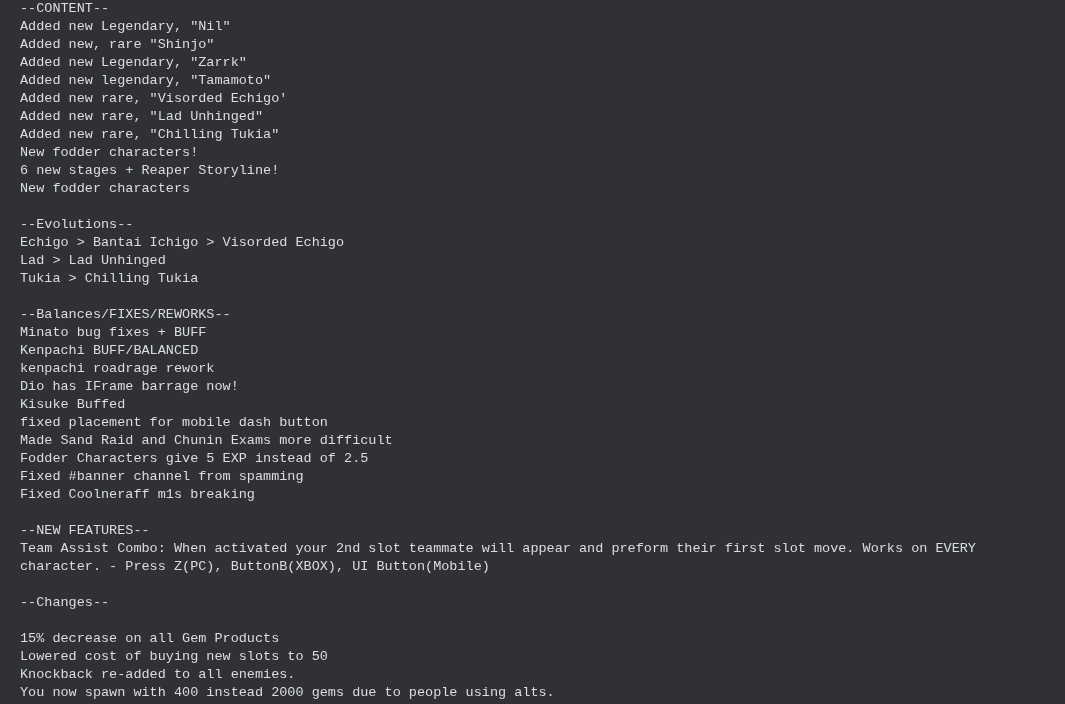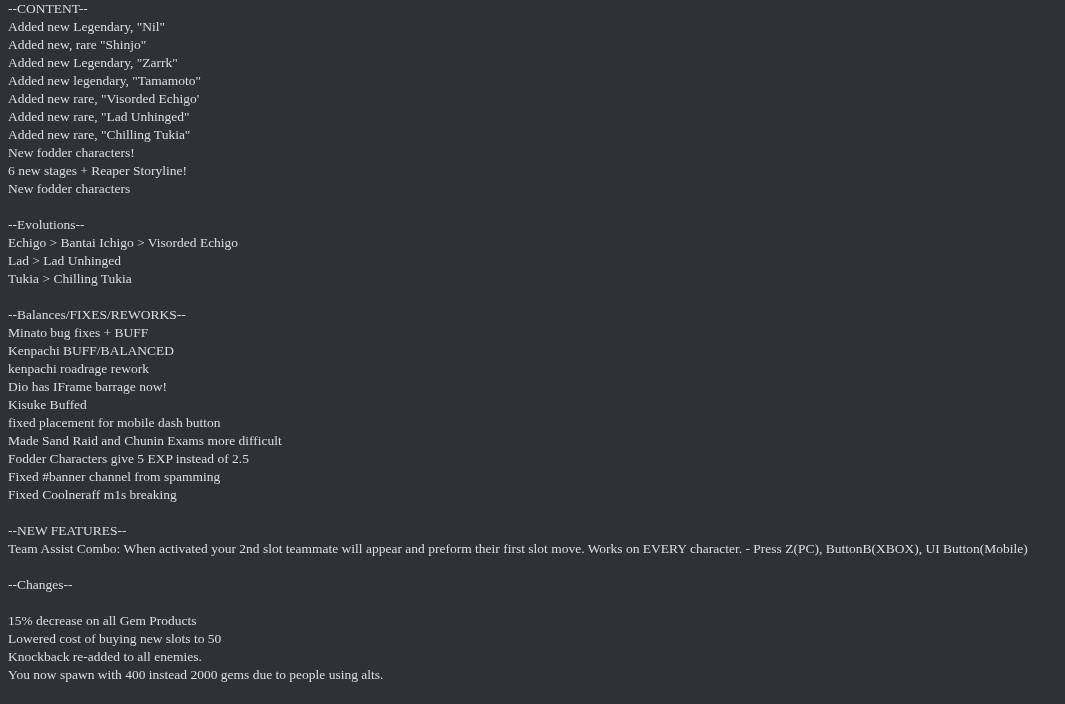--- a/index.html
+++ b/index.html
@@ -11,24 +11,24 @@
   body {
     width: 1065px;
     height: 704px;
     overflow: hidden;
     font-family: "DejaVu Sans Mono", "Liberation Mono", monospace;
   }
   #patch-notes {
     width: 1065px;
     height: 704px;
     box-sizing: border-box;
-    padding: 0 8px;
+    padding: 0 20px;
     background: #2f3136;
     color: #dcddde;
-    font-family: Liberation Serif, serif;
+    font-family: Liberation Mono, monospace;
     font-size: 13.5px;
     line-height: 18px;
     white-space: pre-wrap;
     word-wrap: break-word;
     overflow-wrap: break-word;
     letter-spacing: 0px;
     -webkit-font-smoothing: antialiased;
   }
   .line {
     min-height: 18px;

